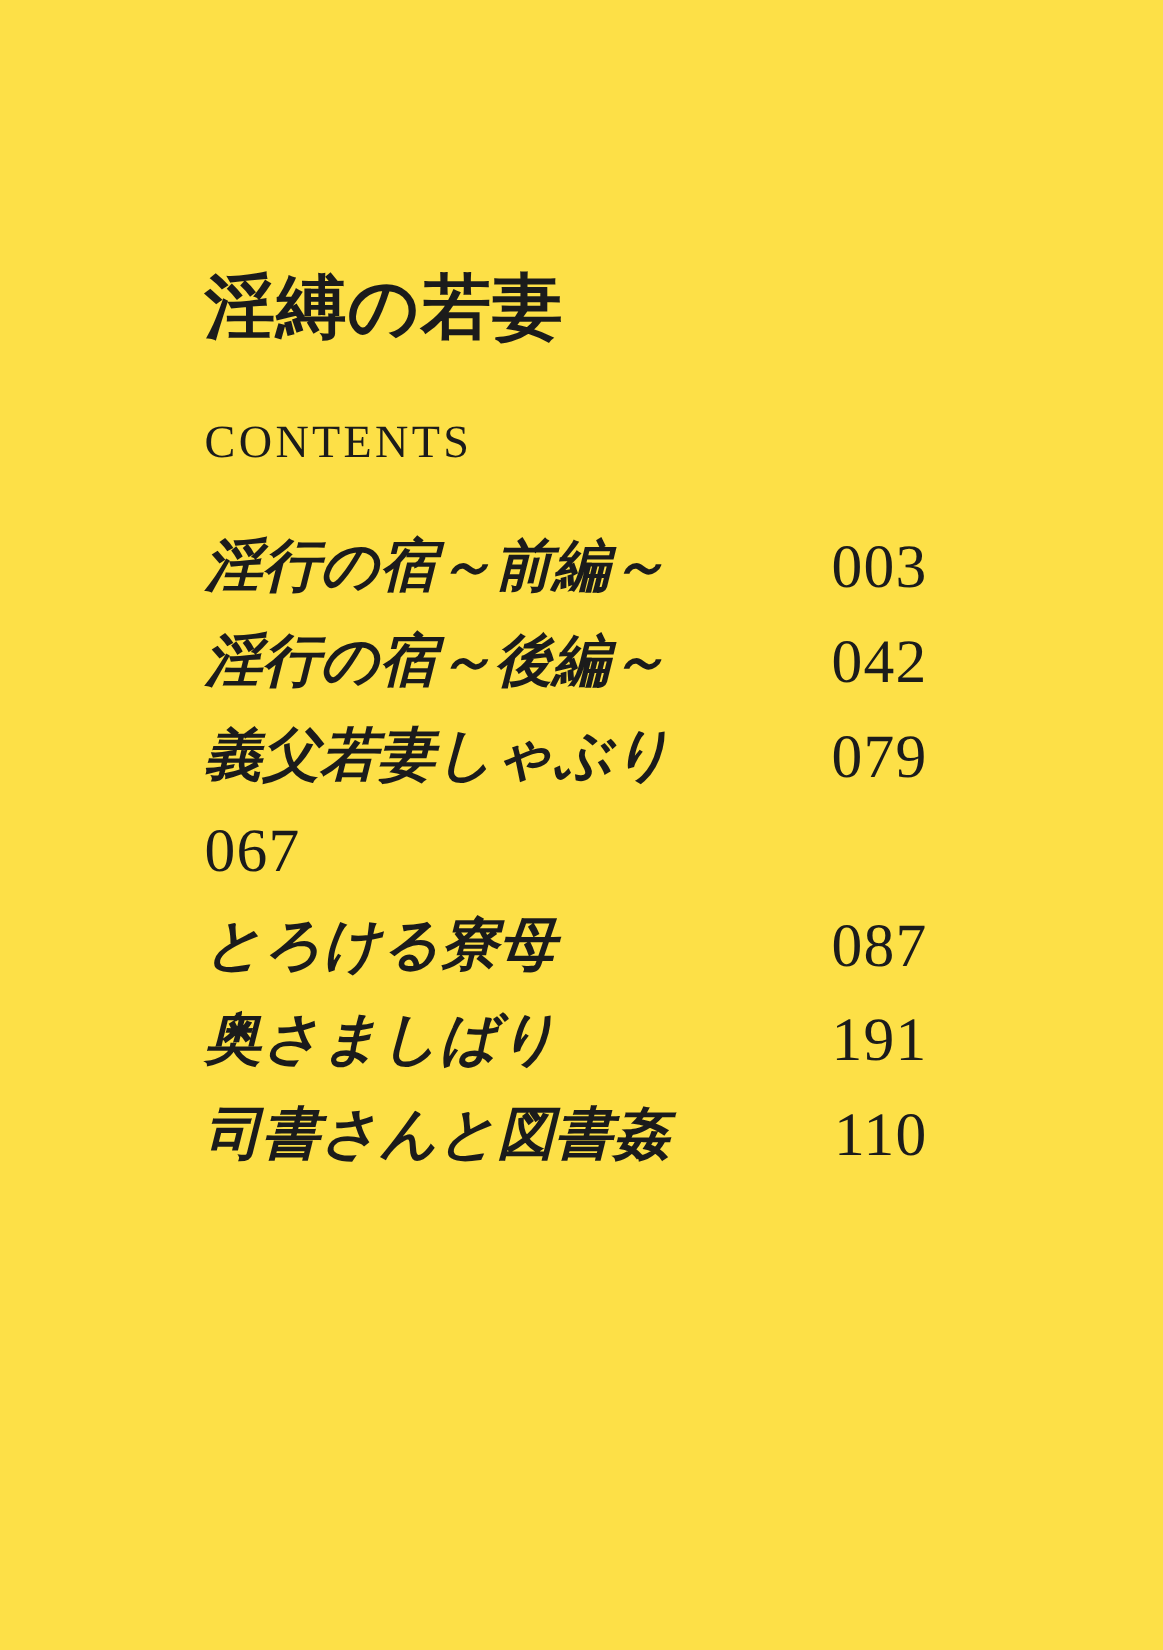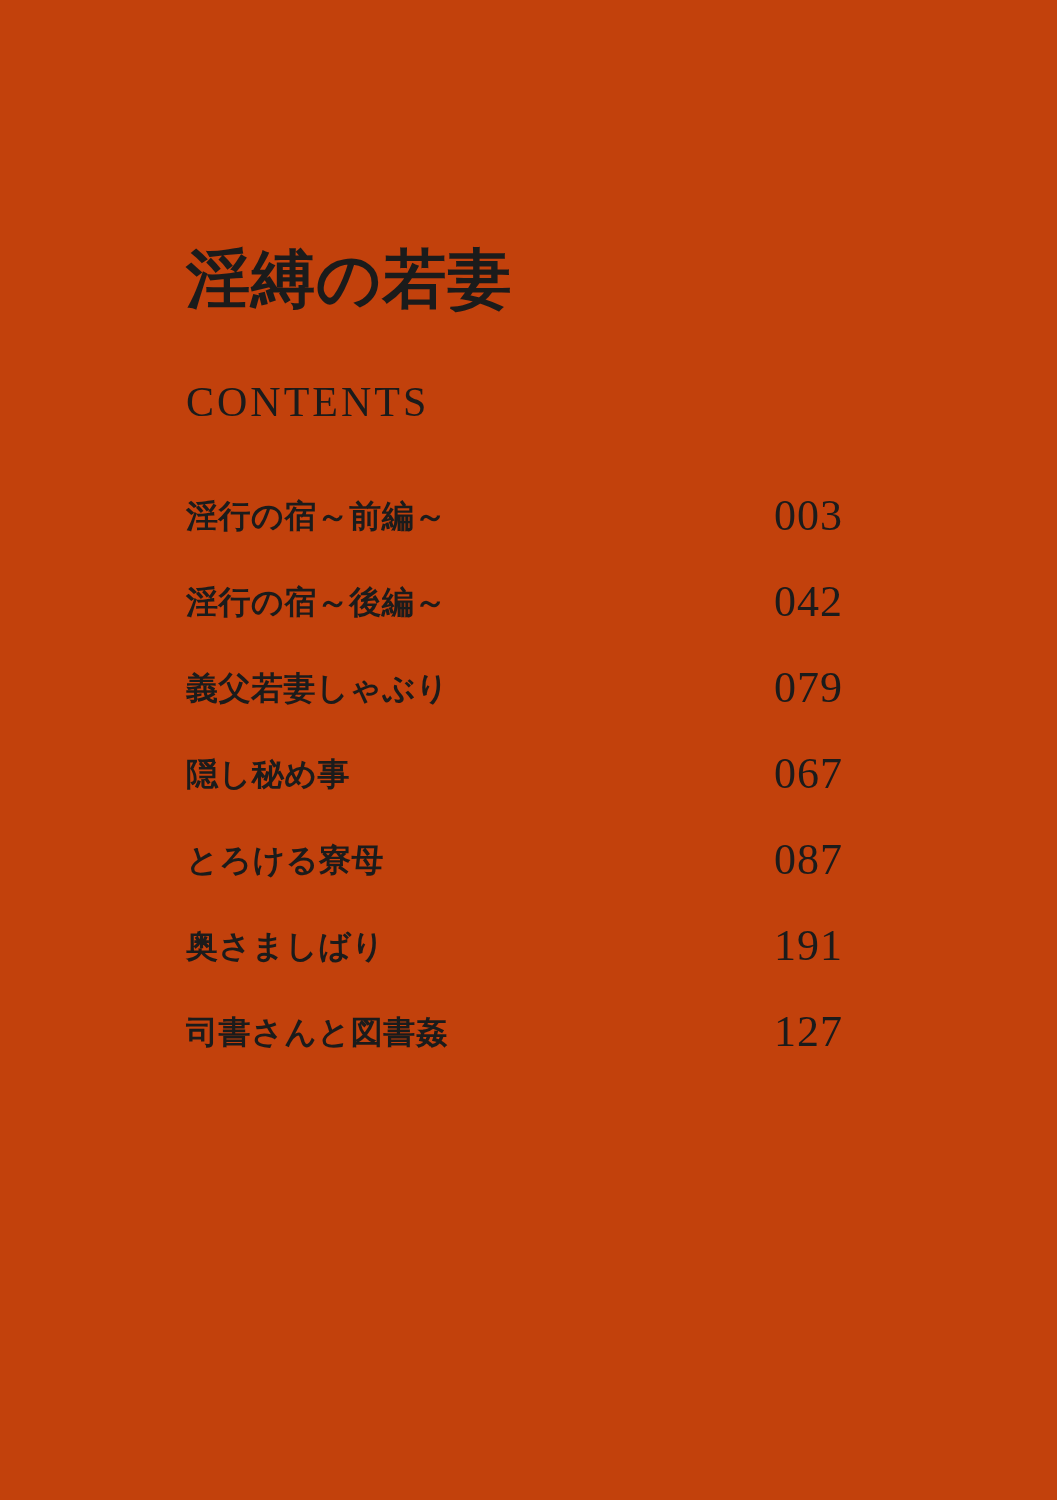--- a/index.html
+++ b/index.html
@@ -4,21 +4,21 @@
 <style>
   html, body {
     margin: 0;
     padding: 0;
     background: #ffffff;
   }
   .page {
     position: relative;
     width: 1057px;
     height: 1500px;
-    background: #c2410c;
+    background: #fde047;
     color: #1b1b1b;
     font-family: "Liberation Serif", "DejaVu Serif", serif;
     overflow: hidden;
   }
   .book-title {
     position: absolute;
     left: 186px;
     top: 248px;
     margin: 0;
     font-size: 64px;
@@ -44,28 +44,29 @@
     top: 473px;
     width: 657px;
   }
   .toc-row {
     display: flex;
     justify-content: space-between;
     align-items: center;
     height: 86px;
   }
   .toc-row .entry-title {
-    font-size: 32px;
+    font-size: 52px;
     font-weight: 600;
     line-height: 1;
     letter-spacing: 0.5px;
     white-space: nowrap;
+    font-style: italic;
   }
   .toc-row .entry-page {
-    font-size: 44px;
+    font-size: 56px;
     font-weight: normal;
     line-height: 1;
     letter-spacing: 1px;
     white-space: nowrap;
   }
 </style>
 </head>
 <body>
 
 <div class="page">
@@ -80,29 +81,28 @@
       </div>
       <div class="toc-row">
         <span class="entry-title">淫行の宿～後編～</span>
         <span class="entry-page">042</span>
       </div>
       <div class="toc-row">
         <span class="entry-title">義父若妻しゃぶり</span>
         <span class="entry-page">079</span>
       </div>
       <div class="toc-row">
-        <span class="entry-title">隠し秘め事</span>
         <span class="entry-page">067</span>
       </div>
       <div class="toc-row">
         <span class="entry-title">とろける寮母</span>
         <span class="entry-page">087</span>
       </div>
       <div class="toc-row">
         <span class="entry-title">奥さましばり</span>
         <span class="entry-page">191</span>
       </div>
       <div class="toc-row">
         <span class="entry-title">司書さんと図書姦</span>
-        <span class="entry-page">127</span>
+        <span class="entry-page">110</span>
       </div>
     </div>
 </div>
 
 </body></html>

